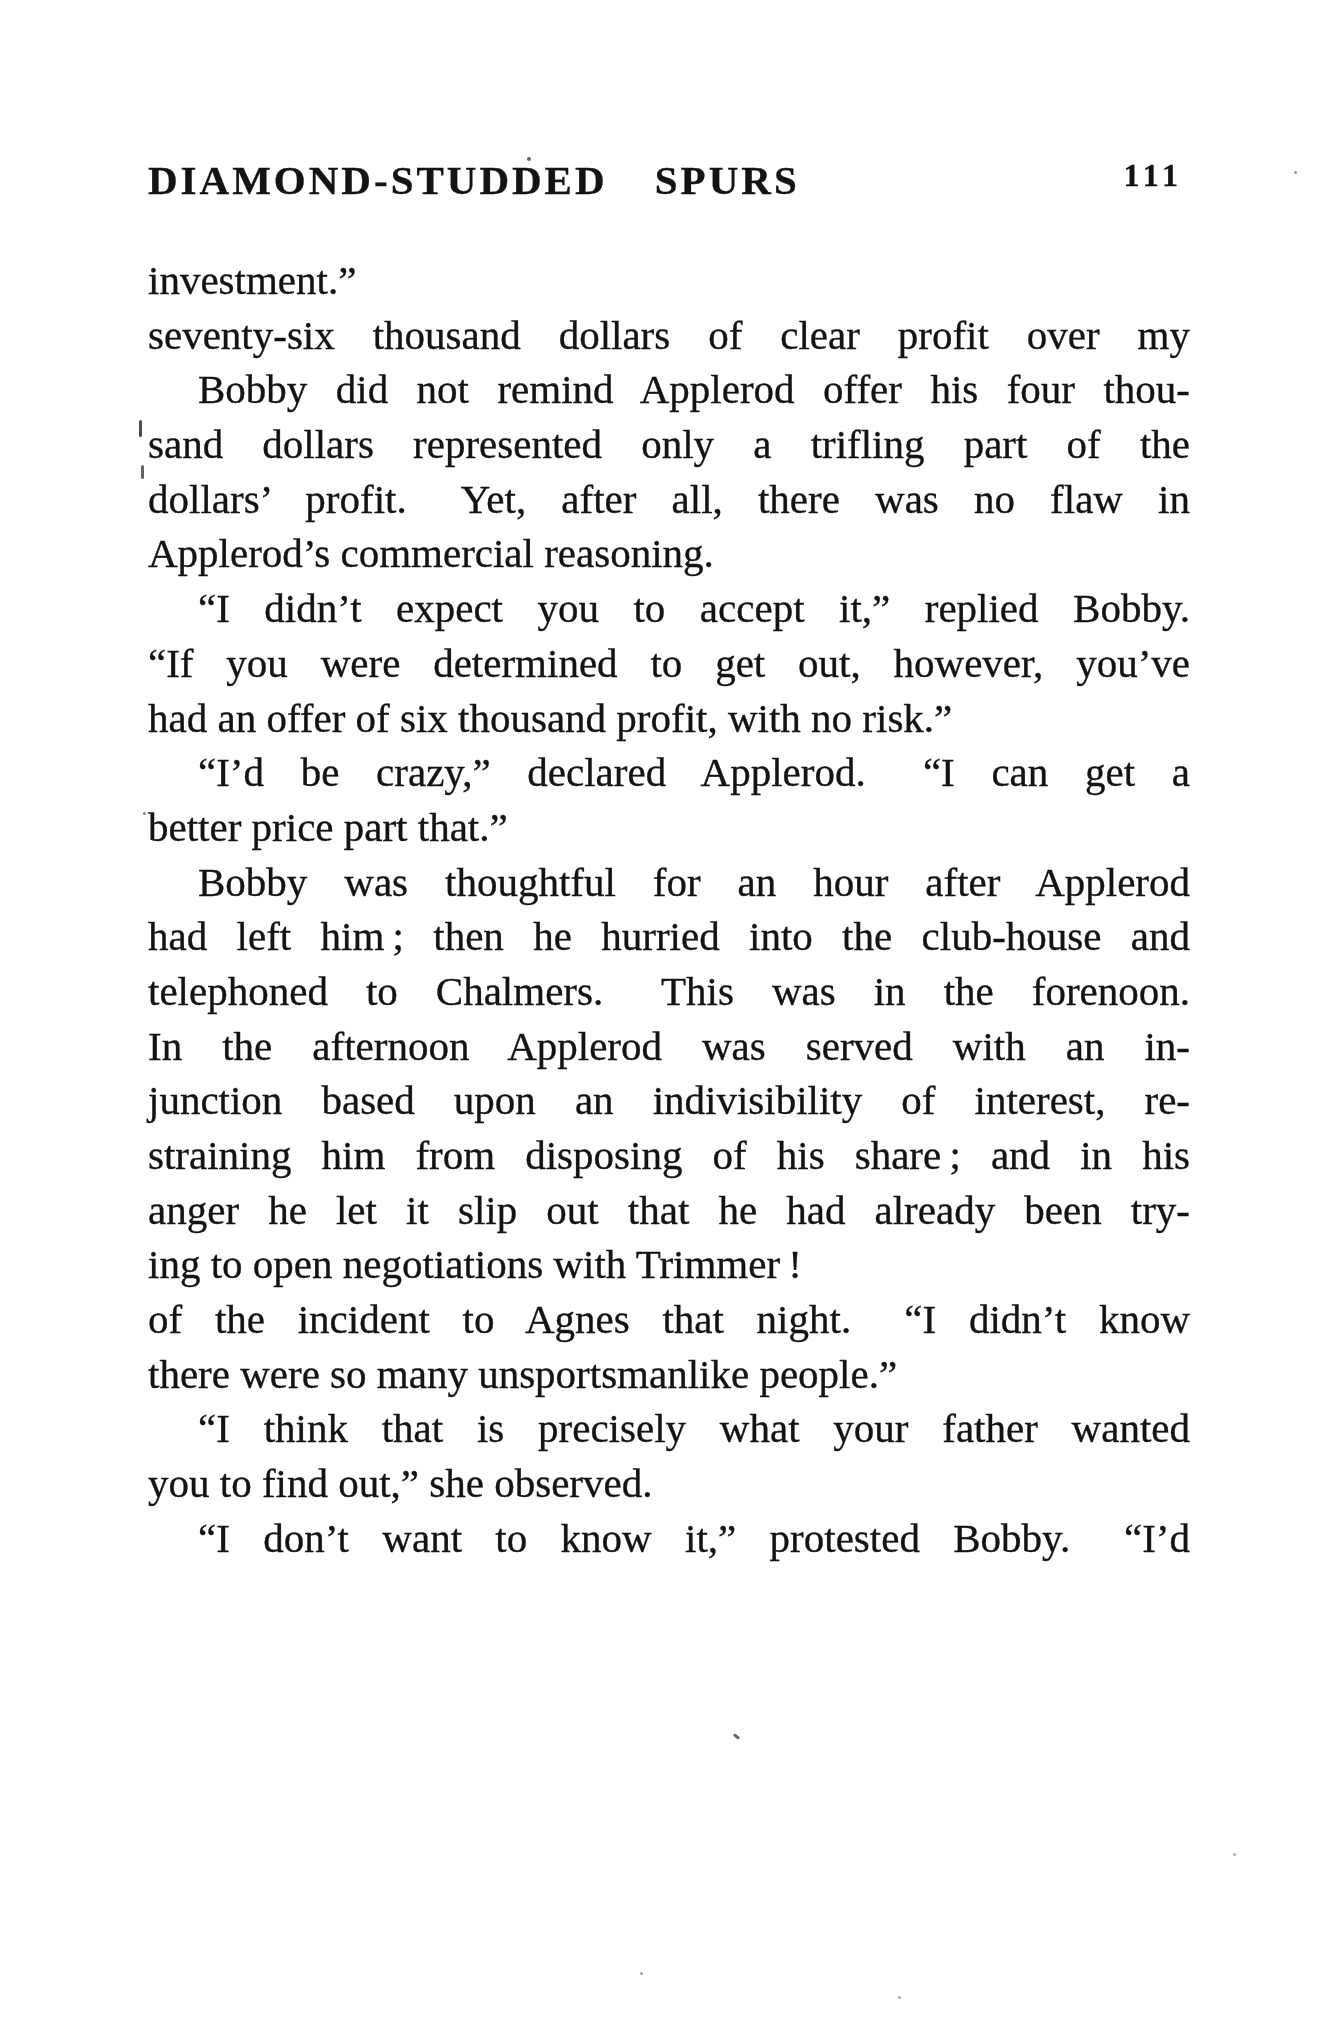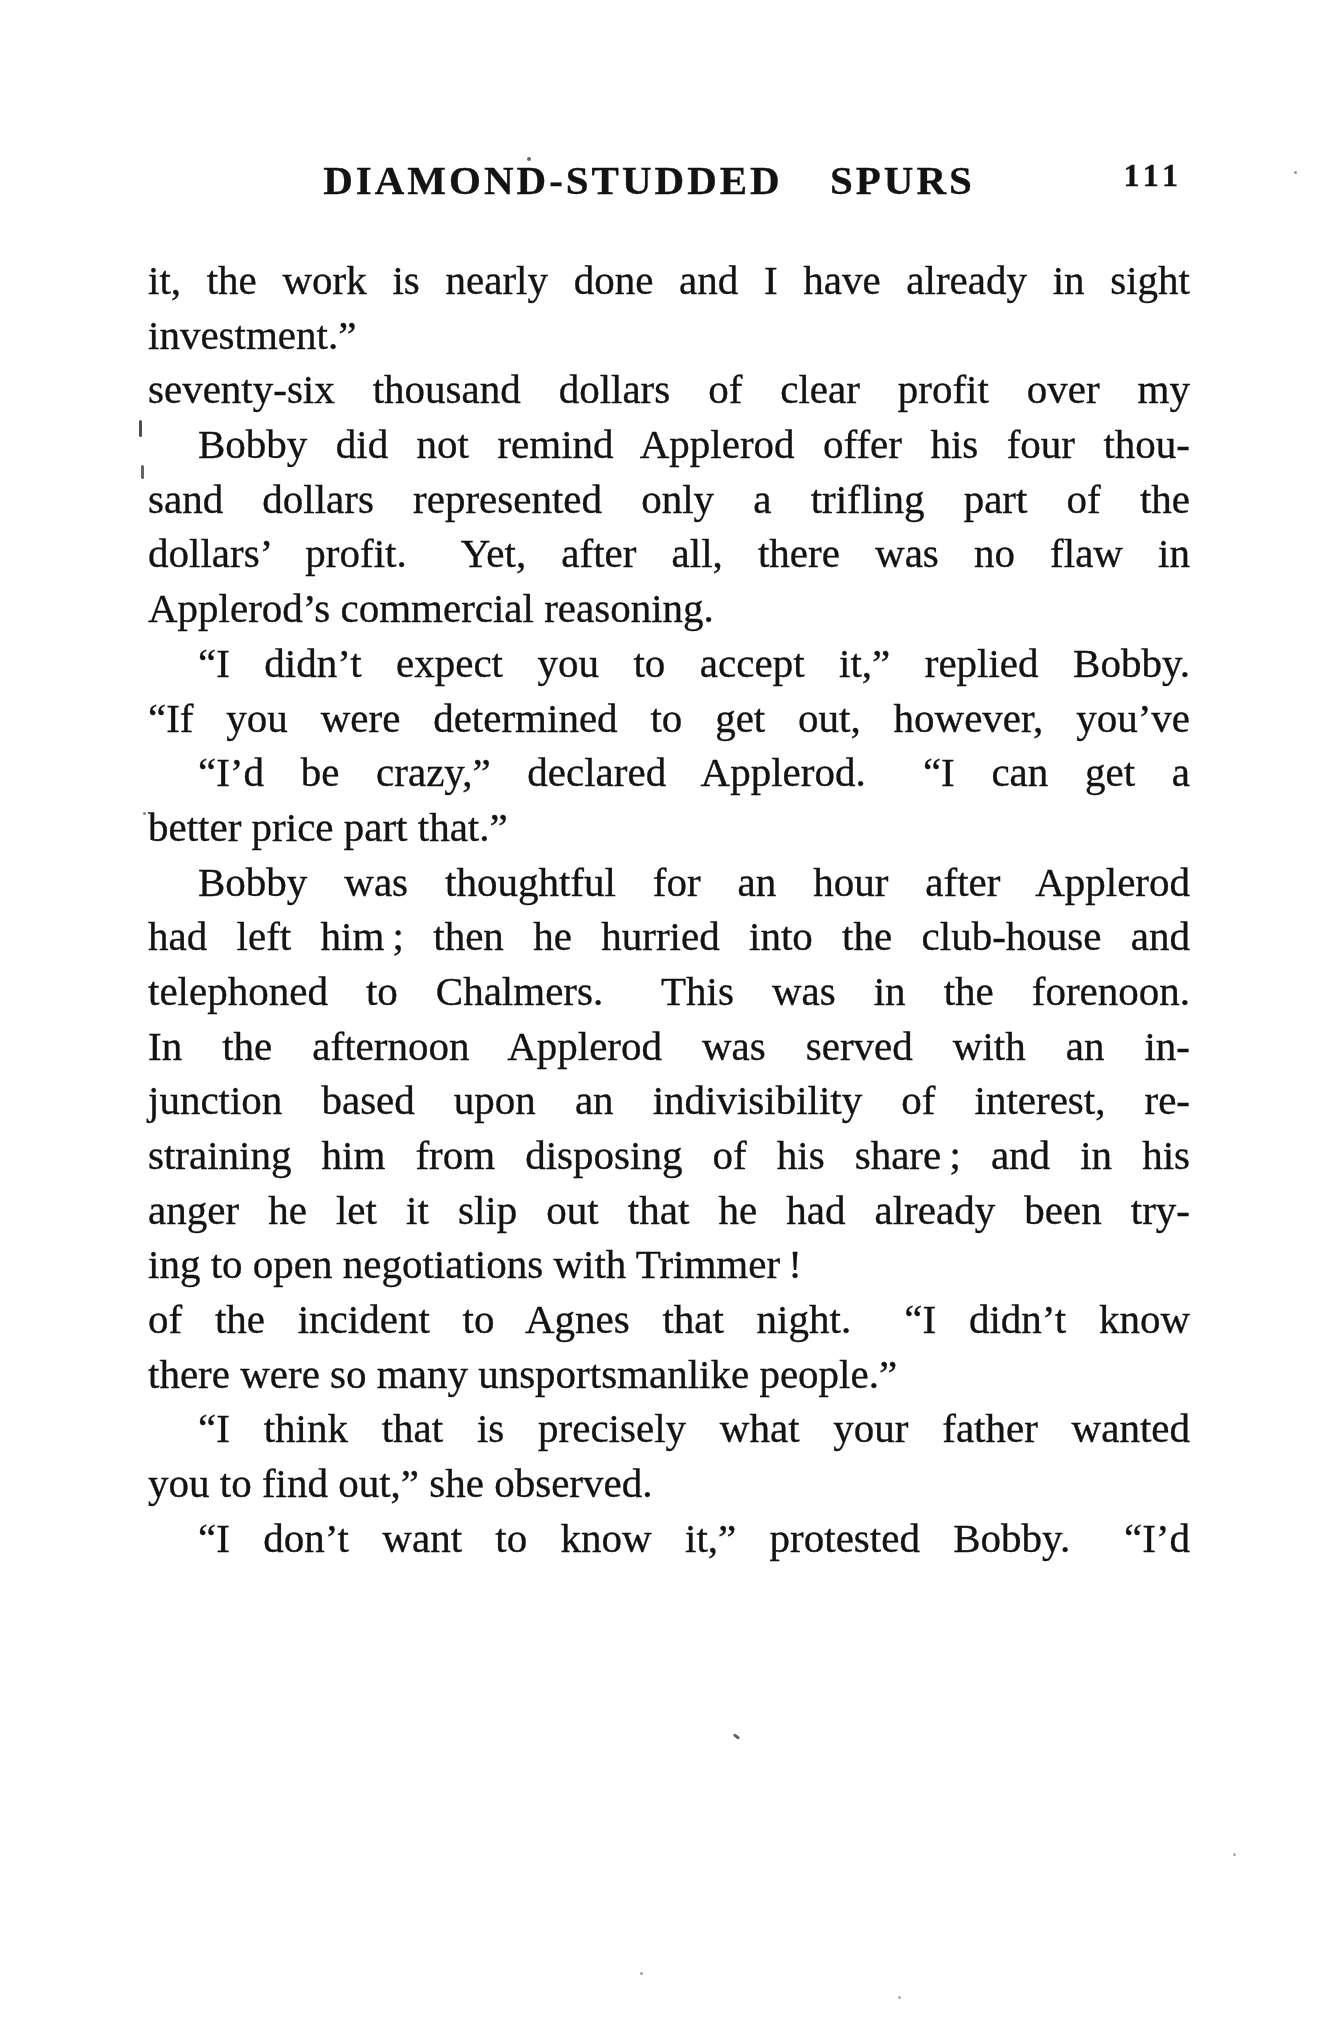--- a/index.html
+++ b/index.html
@@ -16,21 +16,20 @@
     overflow: hidden;
   }
   .running-header {
     position: absolute;
     left: 148px; top: 156px;
     width: 1042px; height: 50px;
   }
   .header-title {
     position: absolute;
     left: 0; right: 40px; top: 0;
-    text-align: center;
     font-size: 41px;
     font-weight: 700;
     letter-spacing: 3px;
     word-spacing: 34px;
     white-space: nowrap;
     -webkit-text-stroke: 0.3px #131313;
   }
   .folio {
     position: absolute;
     right: 7px; top: 1px;
@@ -72,29 +71,29 @@
 <body>
 
 <div class="page">
 
   <div class="running-header">
     <div class="header-title">DIAMOND-STUDDED SPURS</div>
     <div class="folio">111</div>
   </div>
 
   <div class="text-block">
-      <div class="line">it, the work is nearly done and I have already in sight</div>
       <div class="line last">investment.”</div>
       <div class="line">seventy-six thousand dollars of clear profit over my</div>
       <div class="line indent">Bobby did not remind Applerod offer his four thou-</div>
       <div class="line">sand dollars represented only a trifling part of the</div>
       <div class="line">dollars’ profit.  Yet, after all, there was no flaw in</div>
       <div class="line last">Applerod’s commercial reasoning.</div>
       <div class="line indent">“I didn’t expect you to accept it,” replied Bobby.</div>
       <div class="line">“If you were determined to get out, however, you’ve</div>
+      <div class="line last">had an offer of six thousand profit, with no risk.”</div>
       <div class="line indent">“I’d be crazy,” declared Applerod.  “I can get a</div>
       <div class="line last">better price part that.”</div>
       <div class="line indent">Bobby was thoughtful for an hour after Applerod</div>
       <div class="line">had left him ; then he hurried into the club-house and</div>
       <div class="line">telephoned to Chalmers.  This was in the forenoon.</div>
       <div class="line">In the afternoon Applerod was served with an in-</div>
       <div class="line">junction based upon an indivisibility of interest, re-</div>
       <div class="line">straining him from disposing of his share ; and in his</div>
       <div class="line">anger he let it slip out that he had already been try-</div>
       <div class="line last">ing to open negotiations with Trimmer !</div>

